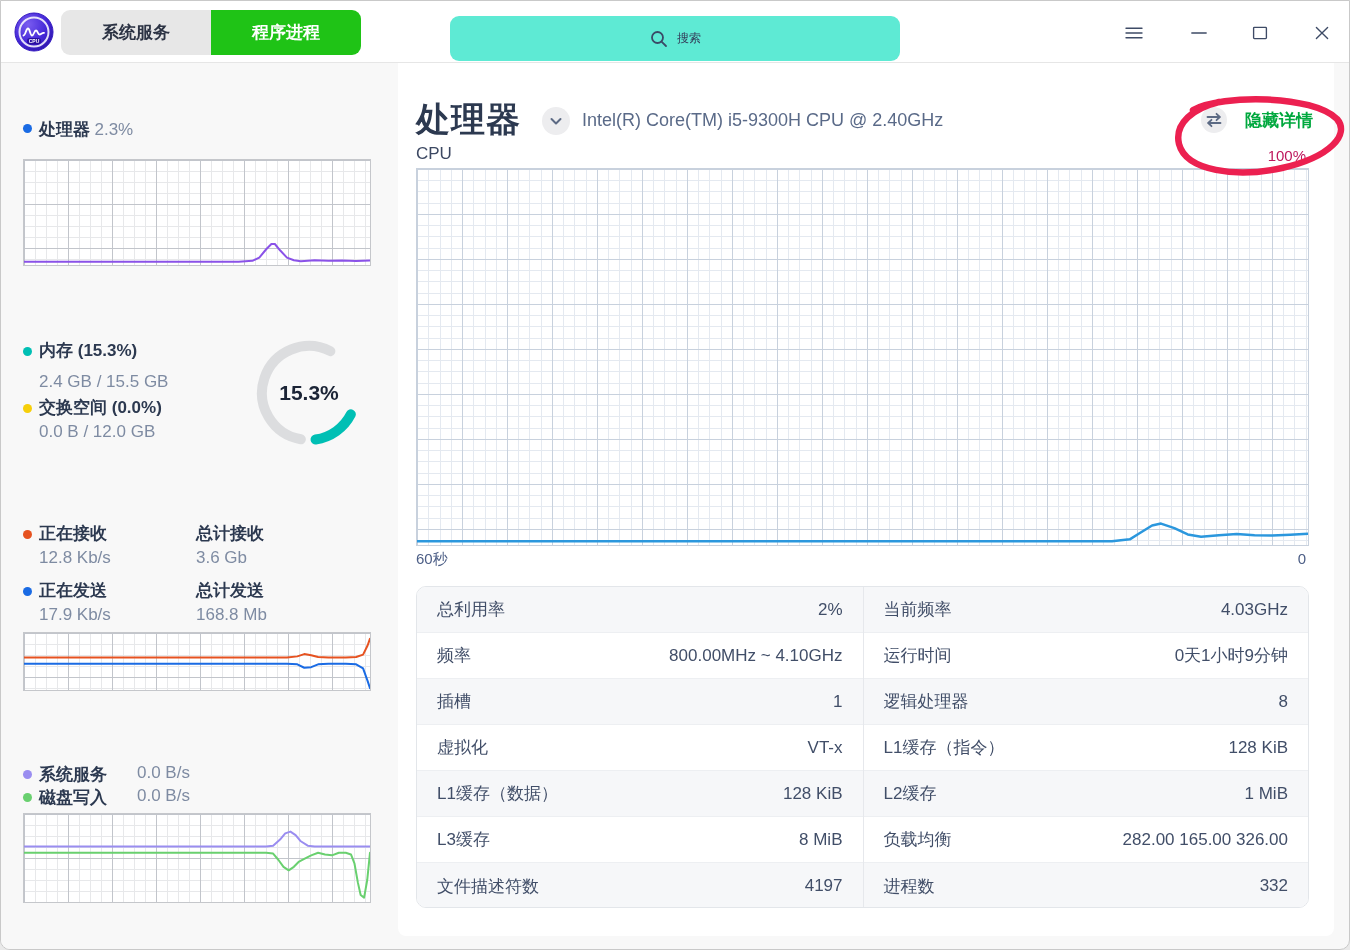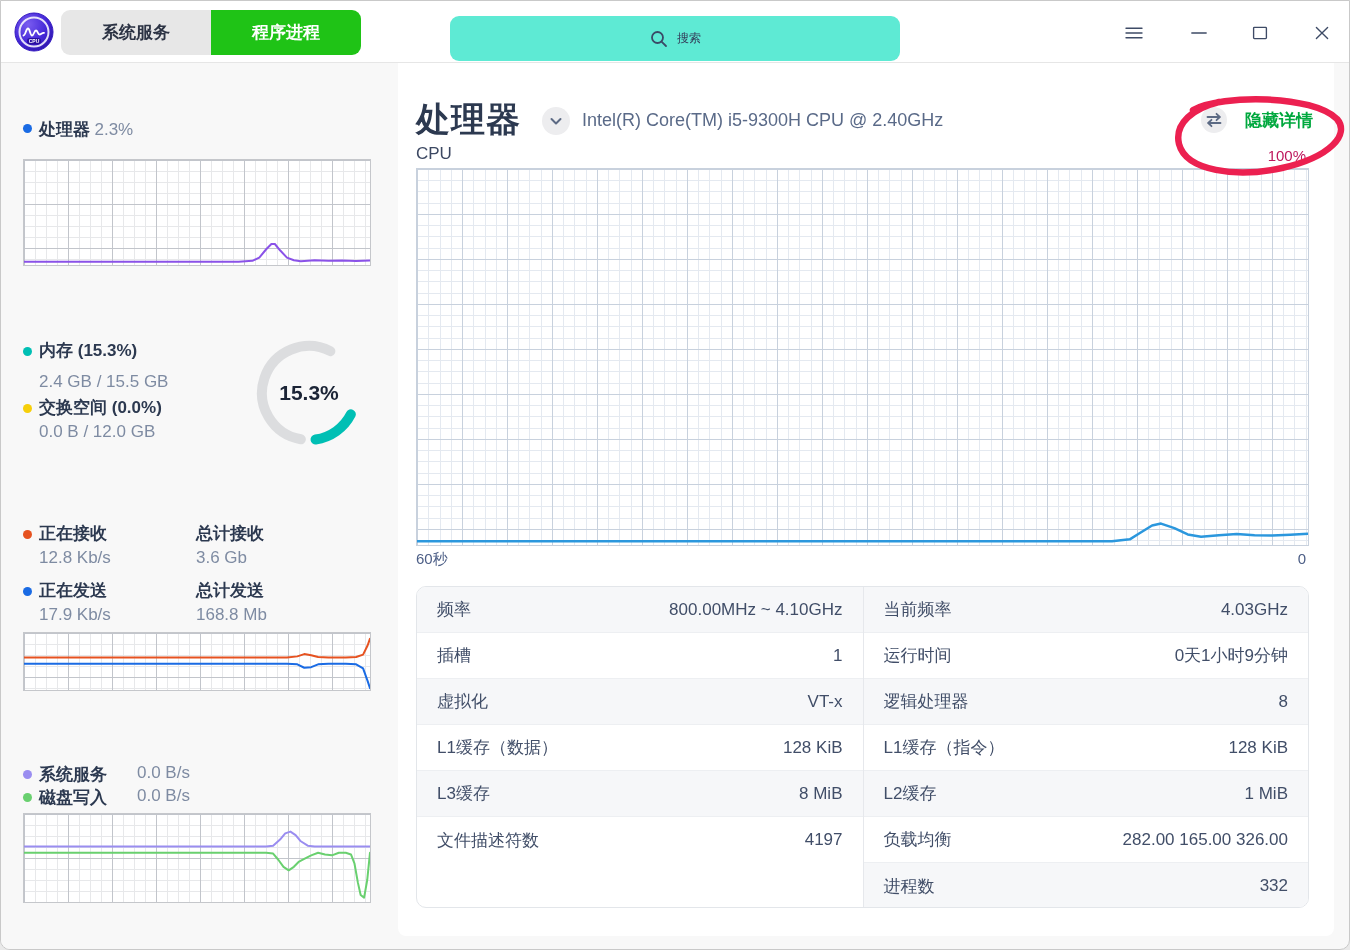--- a/index.html
+++ b/index.html
@@ -257,20 +257,24 @@
           <polyline points="0,99 78,99 80,98.5 81,97 82.5,94.8 83.5,94.3 85,95.5 86.5,97.2 88,97.8 90,97.4 92,97.1 94,97.4 96,97.5 98,97.3 100,97" fill="none" stroke="#2b97dd" stroke-width="2.5" stroke-linejoin="round" stroke-linecap="round" vector-effect="non-scaling-stroke"></polyline>
         </svg>
     </div>
 
     <div class="xleft">60秒</div>
     <div class="xright">0</div>
 
     <div class="table">
       <div class="tcol left">
 
+          <div class="trow">
+            <span class="tlabel">总利用率</span>
+            <span class="tvalue">2%</span>
+          </div>
 
           <div class="trow">
             <span class="tlabel">频率</span>
             <span class="tvalue">800.00MHz ~ 4.10GHz</span>
           </div>
 
           <div class="trow">
             <span class="tlabel">插槽</span>
             <span class="tvalue">1</span>
           </div>

